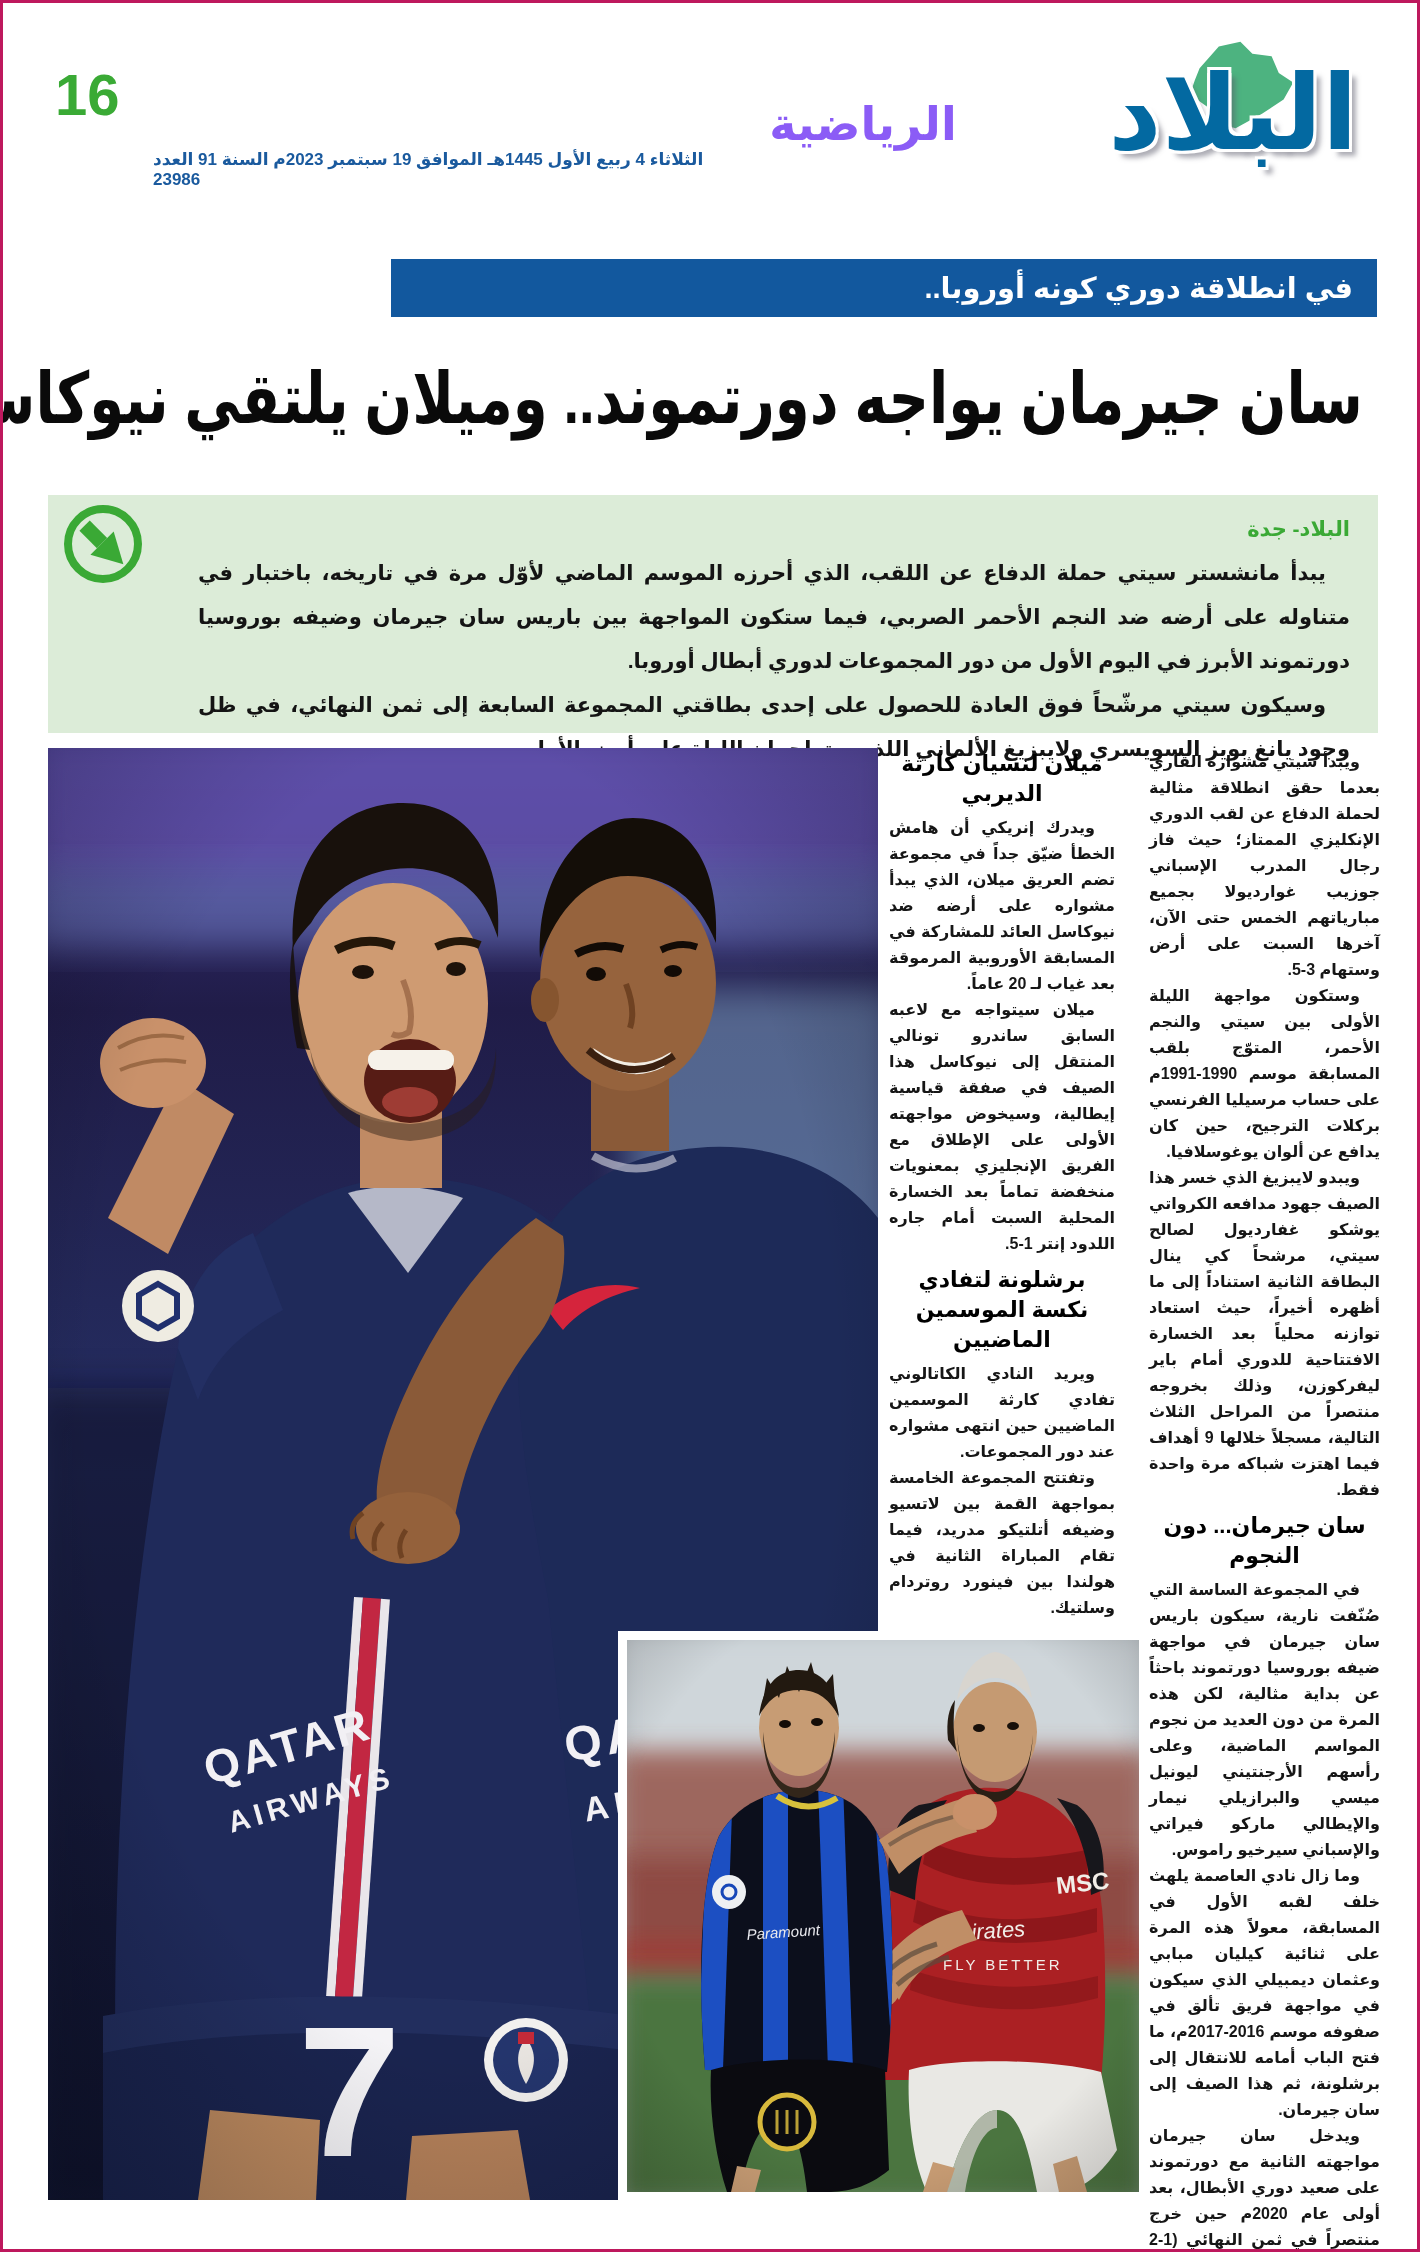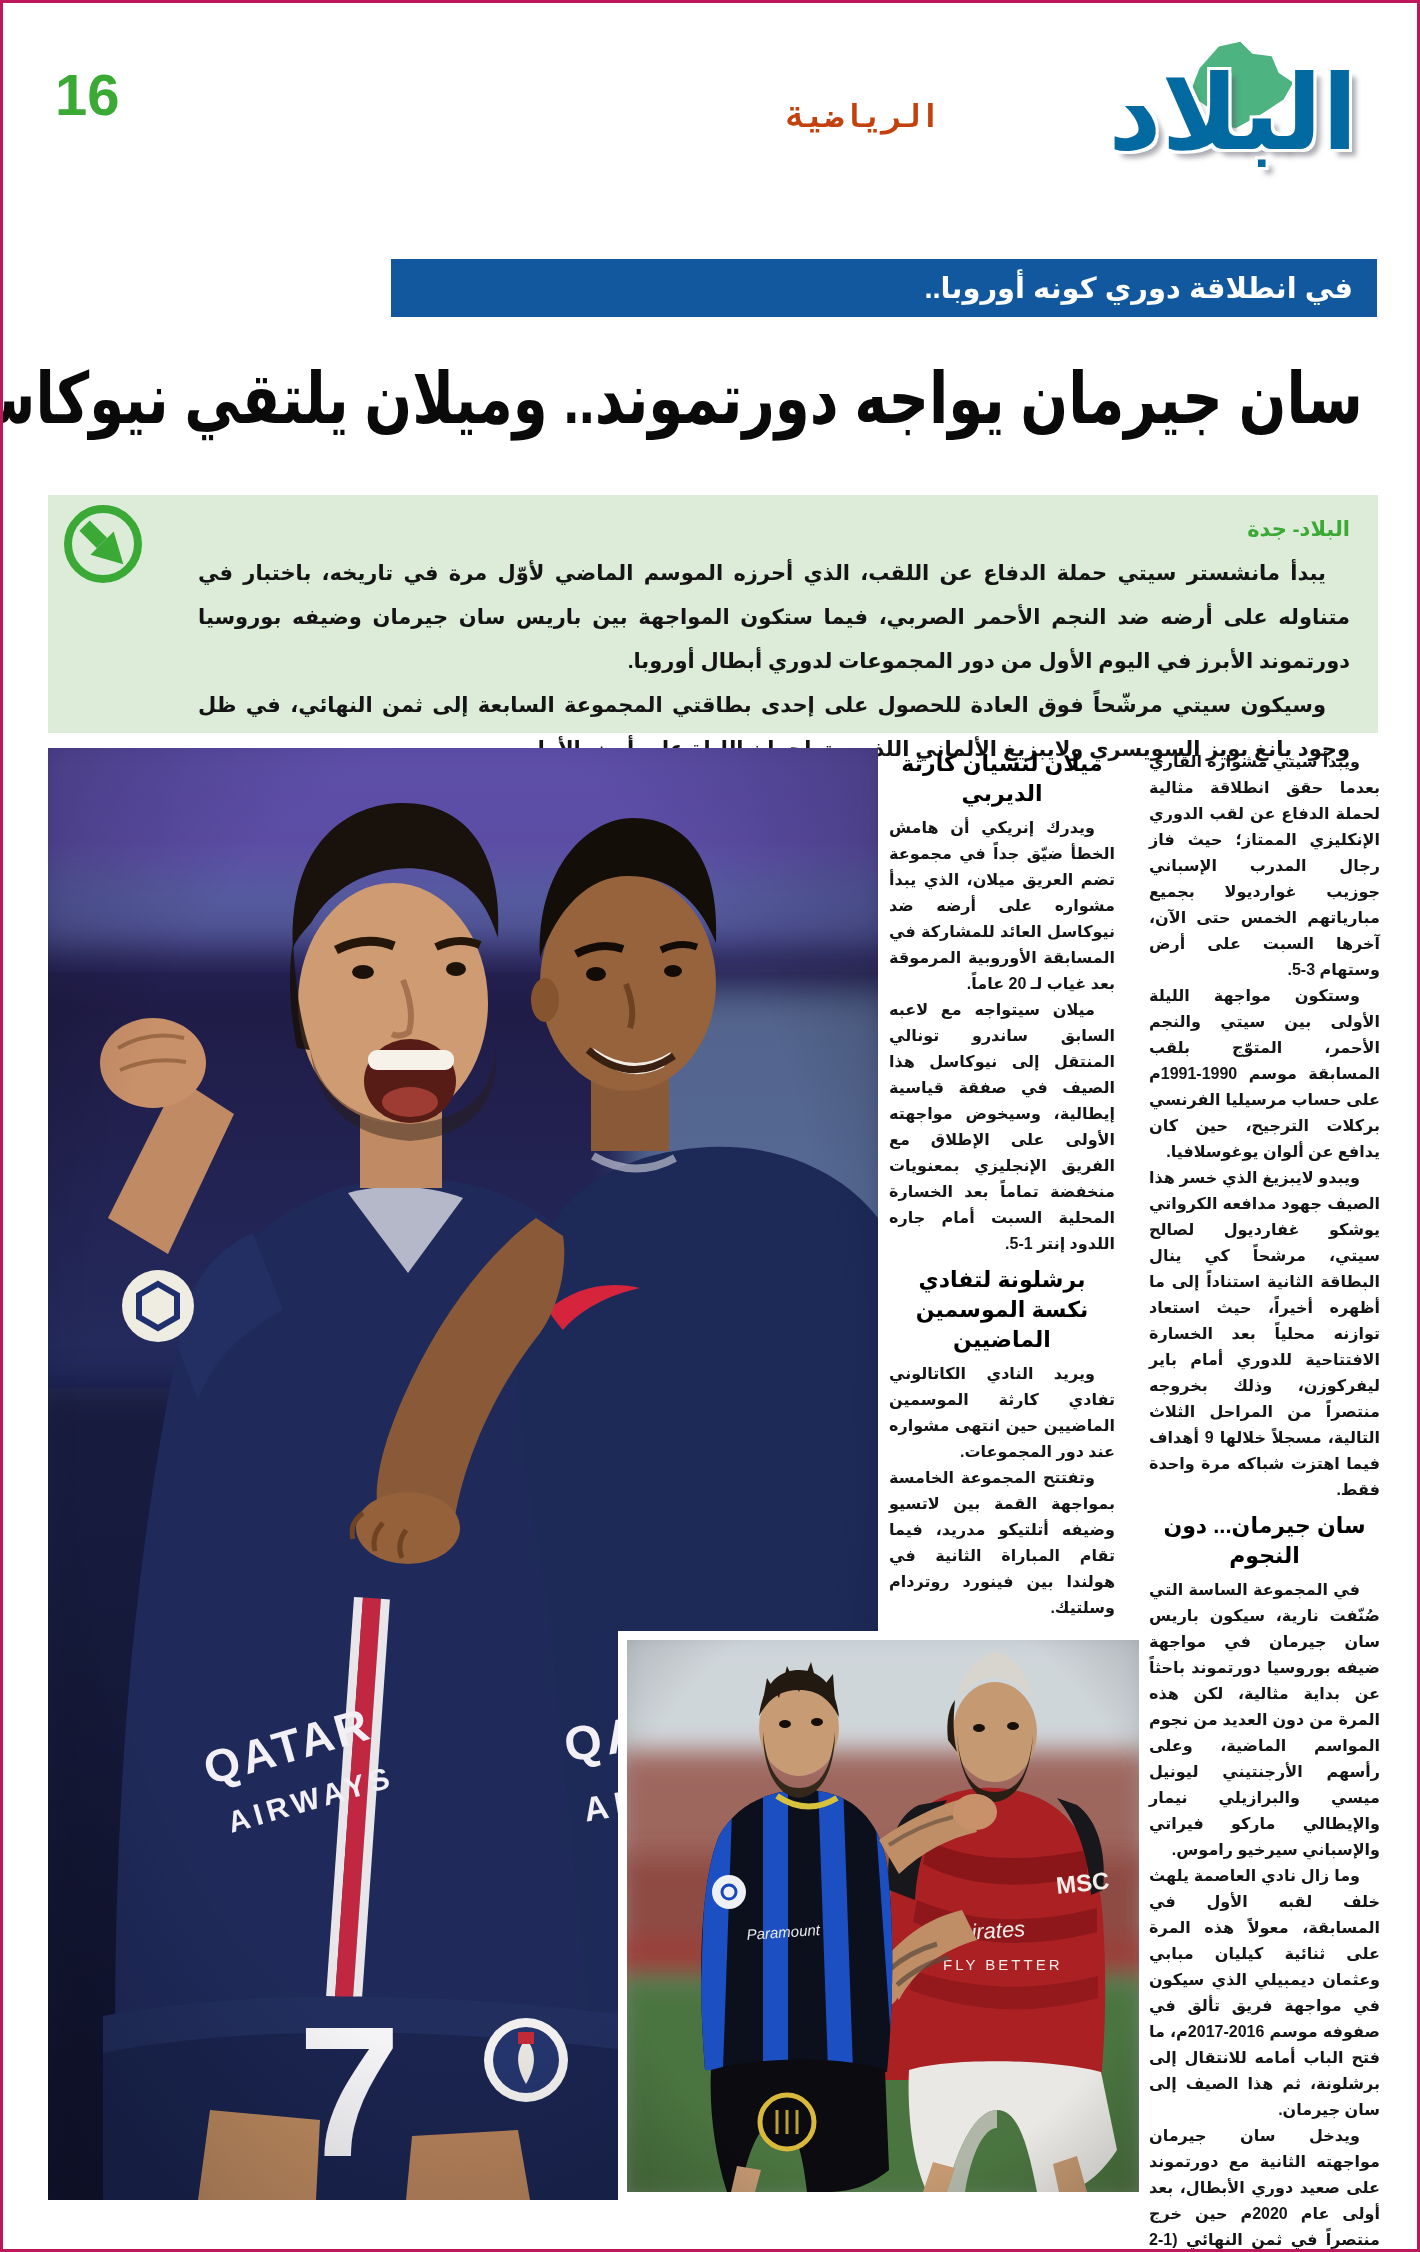--- a/index.html
+++ b/index.html
@@ -7,21 +7,21 @@
     position:relative; width:1420px; height:2252px; margin:0 auto;
     background:#ffffff; overflow:hidden;
     border:3px solid #be185d; box-sizing:border-box;
     font-family:"Liberation Sans","DejaVu Sans",sans-serif;
   }
   
   .page-number { position:absolute; left:52px; top:58px; font-size:58px; font-weight:bold; color:#3aaa35; }
   .date-line { position:absolute; left:150px; top:146px; width:592px; direction:rtl; text-align:left;
                font-size:17px; font-weight:bold; color:#1a5a9e; }
   .section-name { position:absolute; left:755px; top:94px; width:210px; text-align:center;
-                  font-size:32px; font-weight:bold; color:#c2410c;font-family:Liberation Mono, monospace; }
+                  font-size:46px; font-weight:bold; color:#8b5cf6; }
   .logo { position:absolute; left:1075px; top:40px; width:310px; height:145px; }
   .logo-map { position:absolute; left:100px; top:-6px; width:120px; height:100px; z-index:1; }
   .logo-text { position:absolute; right:0; top:0; width:100%; text-align:center; z-index:2;
                font-size:104px; line-height:140px; font-weight:bold; color:#0369a1; direction:rtl;
                text-shadow:-3px -3px 0 #fff, 3px -3px 0 #fff, -3px 3px 0 #fff, 3px 3px 0 #fff,
                            7px 7px 5px rgba(90,90,105,.5); }
   
   .kicker { position:absolute; left:388px; top:256px; width:986px; height:58px; box-sizing:border-box;
             background:#12589e; color:#fff; direction:rtl; text-align:right;
             font-size:29px; font-weight:bold; line-height:58px; padding:0 24px; white-space:nowrap; overflow:hidden; }
@@ -53,20 +53,21 @@
   .inset-photo { position:absolute; left:615px; top:1628px; width:530px; height:570px; margin:0;
                  border:9px solid #ffffff; box-sizing:border-box; background:#9aa; z-index:2; }
   svg text { font-family:"Liberation Sans","DejaVu Sans",sans-serif; }
 </style>
 </head>
 <body>
 
 <div class="page">
 
   <div class="page-number">16</div>
+  <div class="date-line">الثلاثاء 4 ربيع الأول 1445هـ الموافق 19 سبتمبر 2023م السنة 91 العدد 23986</div>
   <div class="section-name">الرياضية</div>
   <div class="logo">
     <span class="logo-map">
       <svg viewBox="0 0 100 85" aria-hidden="true">
         <path d="M18,26 L34,8 L52,4 L62,14 L78,16 L84,30 L96,38 L88,52 L70,64 L48,76 L34,72 L24,58 L10,48 L14,36 Z" fill="#4db380"></path>
       </svg>
     </span>
     <span class="logo-text">البلاد</span>
   </div>
 

